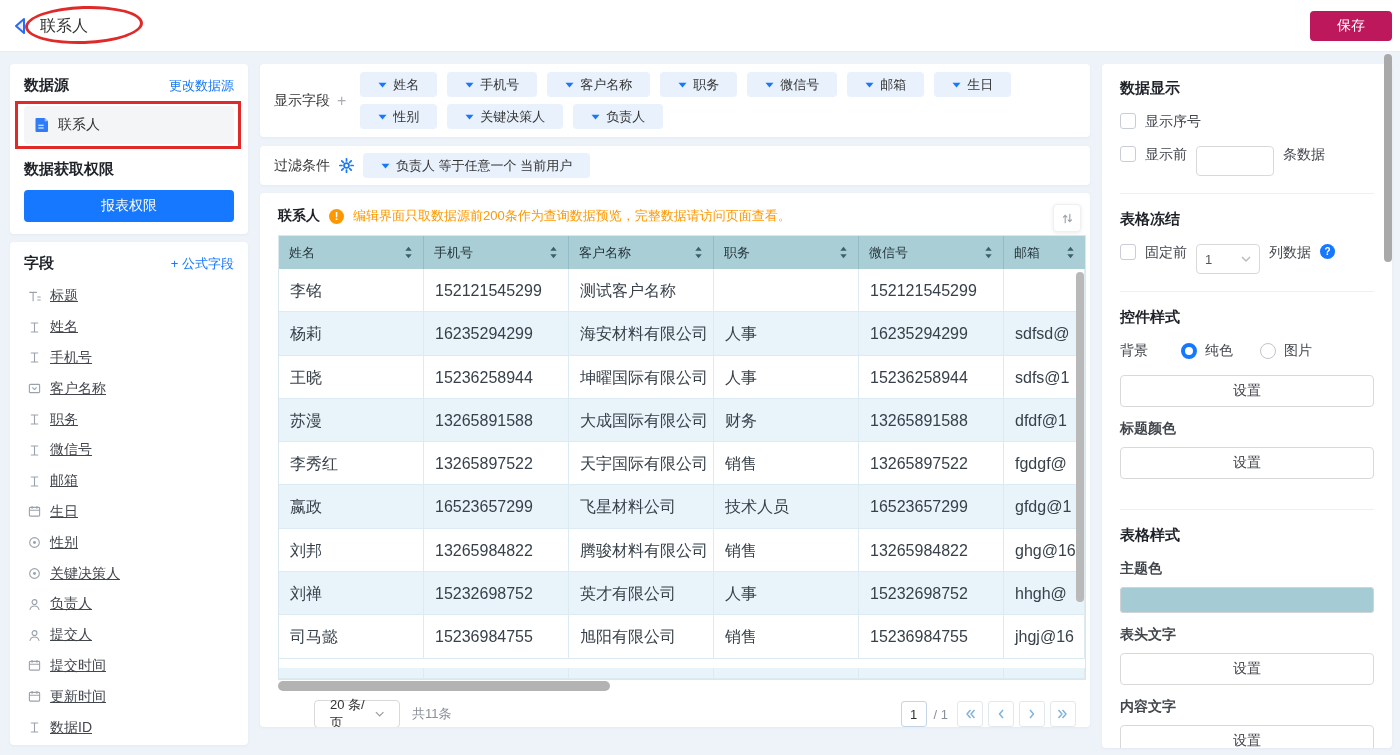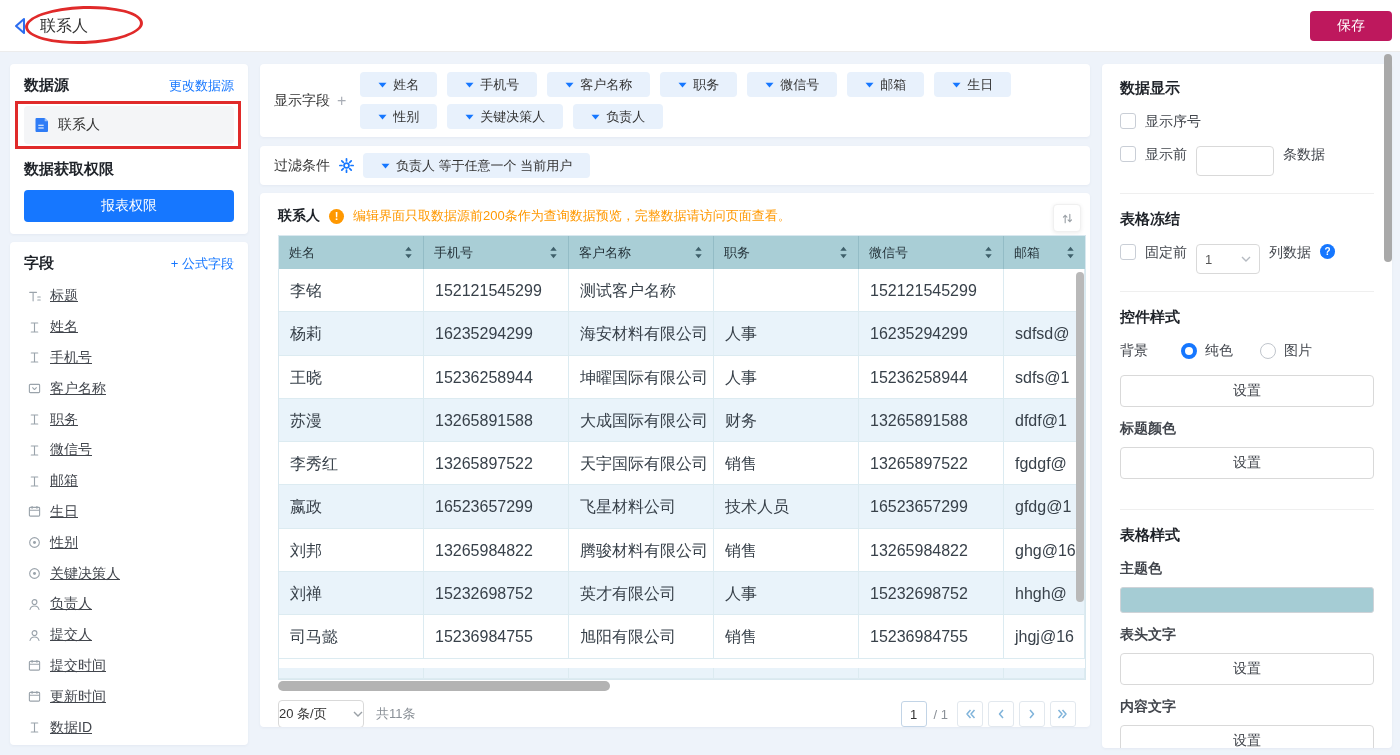--- a/index.html
+++ b/index.html
@@ -57,21 +57,21 @@
   .tr.alt { background:#e9f3fa; }
   .td { line-height:43.3px; padding:0 11px; font-size:16px; color:#38414a; border-right:1px solid #dcebf1; border-bottom:1px solid #dcebf1; overflow:hidden; white-space:nowrap; }
   .partial-row { height:11px; background:#e9f3fa; border-bottom:1px solid #dcebf1; }
   .partial-row span { border-right:1px solid #dcebf1; }
   .v-thumb { position:absolute; right:1px; top:36px; width:8px; height:330px; background:#b9b9b9; border-radius:4px; cursor:pointer; }
   .h-track { position:relative; margin:1px 0 0 18px; width:808px; height:10px; }
   .h-thumb { position:absolute; left:0; top:0; width:332px; height:10px; background:#b3b3b3; border-radius:5px; cursor:pointer; }
 
   .tbl-footer { display:flex; justify-content:space-between; align-items:center; padding:9px 14px 0 18px; }
   .pgsize { display:flex; align-items:center; gap:12px; }
-  .pgsize-select { width:86px; height:28px; border:1px solid #d9d9d9; border-radius:4px; background:#fff; display:flex; align-items:center; justify-content:space-between; padding:0 0; font-size:13px; color:#333; cursor:pointer; }
+  .pgsize-select { width:86px; height:28px; border:1px solid #d9d9d9; border-radius:4px; background:#fff; display:flex; align-items:center; justify-content:space-between; padding:0 15px; font-size:13px; color:#333; cursor:pointer;margin-left:36px; }
   .total-text { font-size:13px; color:#8a9097; }
   .pager { display:flex; align-items:center; gap:5px; }
   .page-box { width:26px; height:26px; border:1px solid #c2d4e6; border-radius:3px; background:#fff; display:flex; align-items:center; justify-content:center; font-size:13px; color:#333; }
   .page-of { font-size:13px; color:#8a9097; margin:0 4px 0 2px; }
   .nav-btn { width:26px; height:26px; border:1px solid #e2e8ee; border-radius:3px; background:#fff; display:flex; align-items:center; justify-content:center; cursor:pointer; }
 
   
   .right-panel { position:absolute; left:1102px; top:64px; width:290px; height:684px; padding:15px 18px; overflow:hidden; }
   .sec-heading { font-size:15px; font-weight:bold; color:#1f2329; margin-bottom:15px; }
   .set-row { display:flex; gap:9px; margin-bottom:15px; color:#42464d; }

